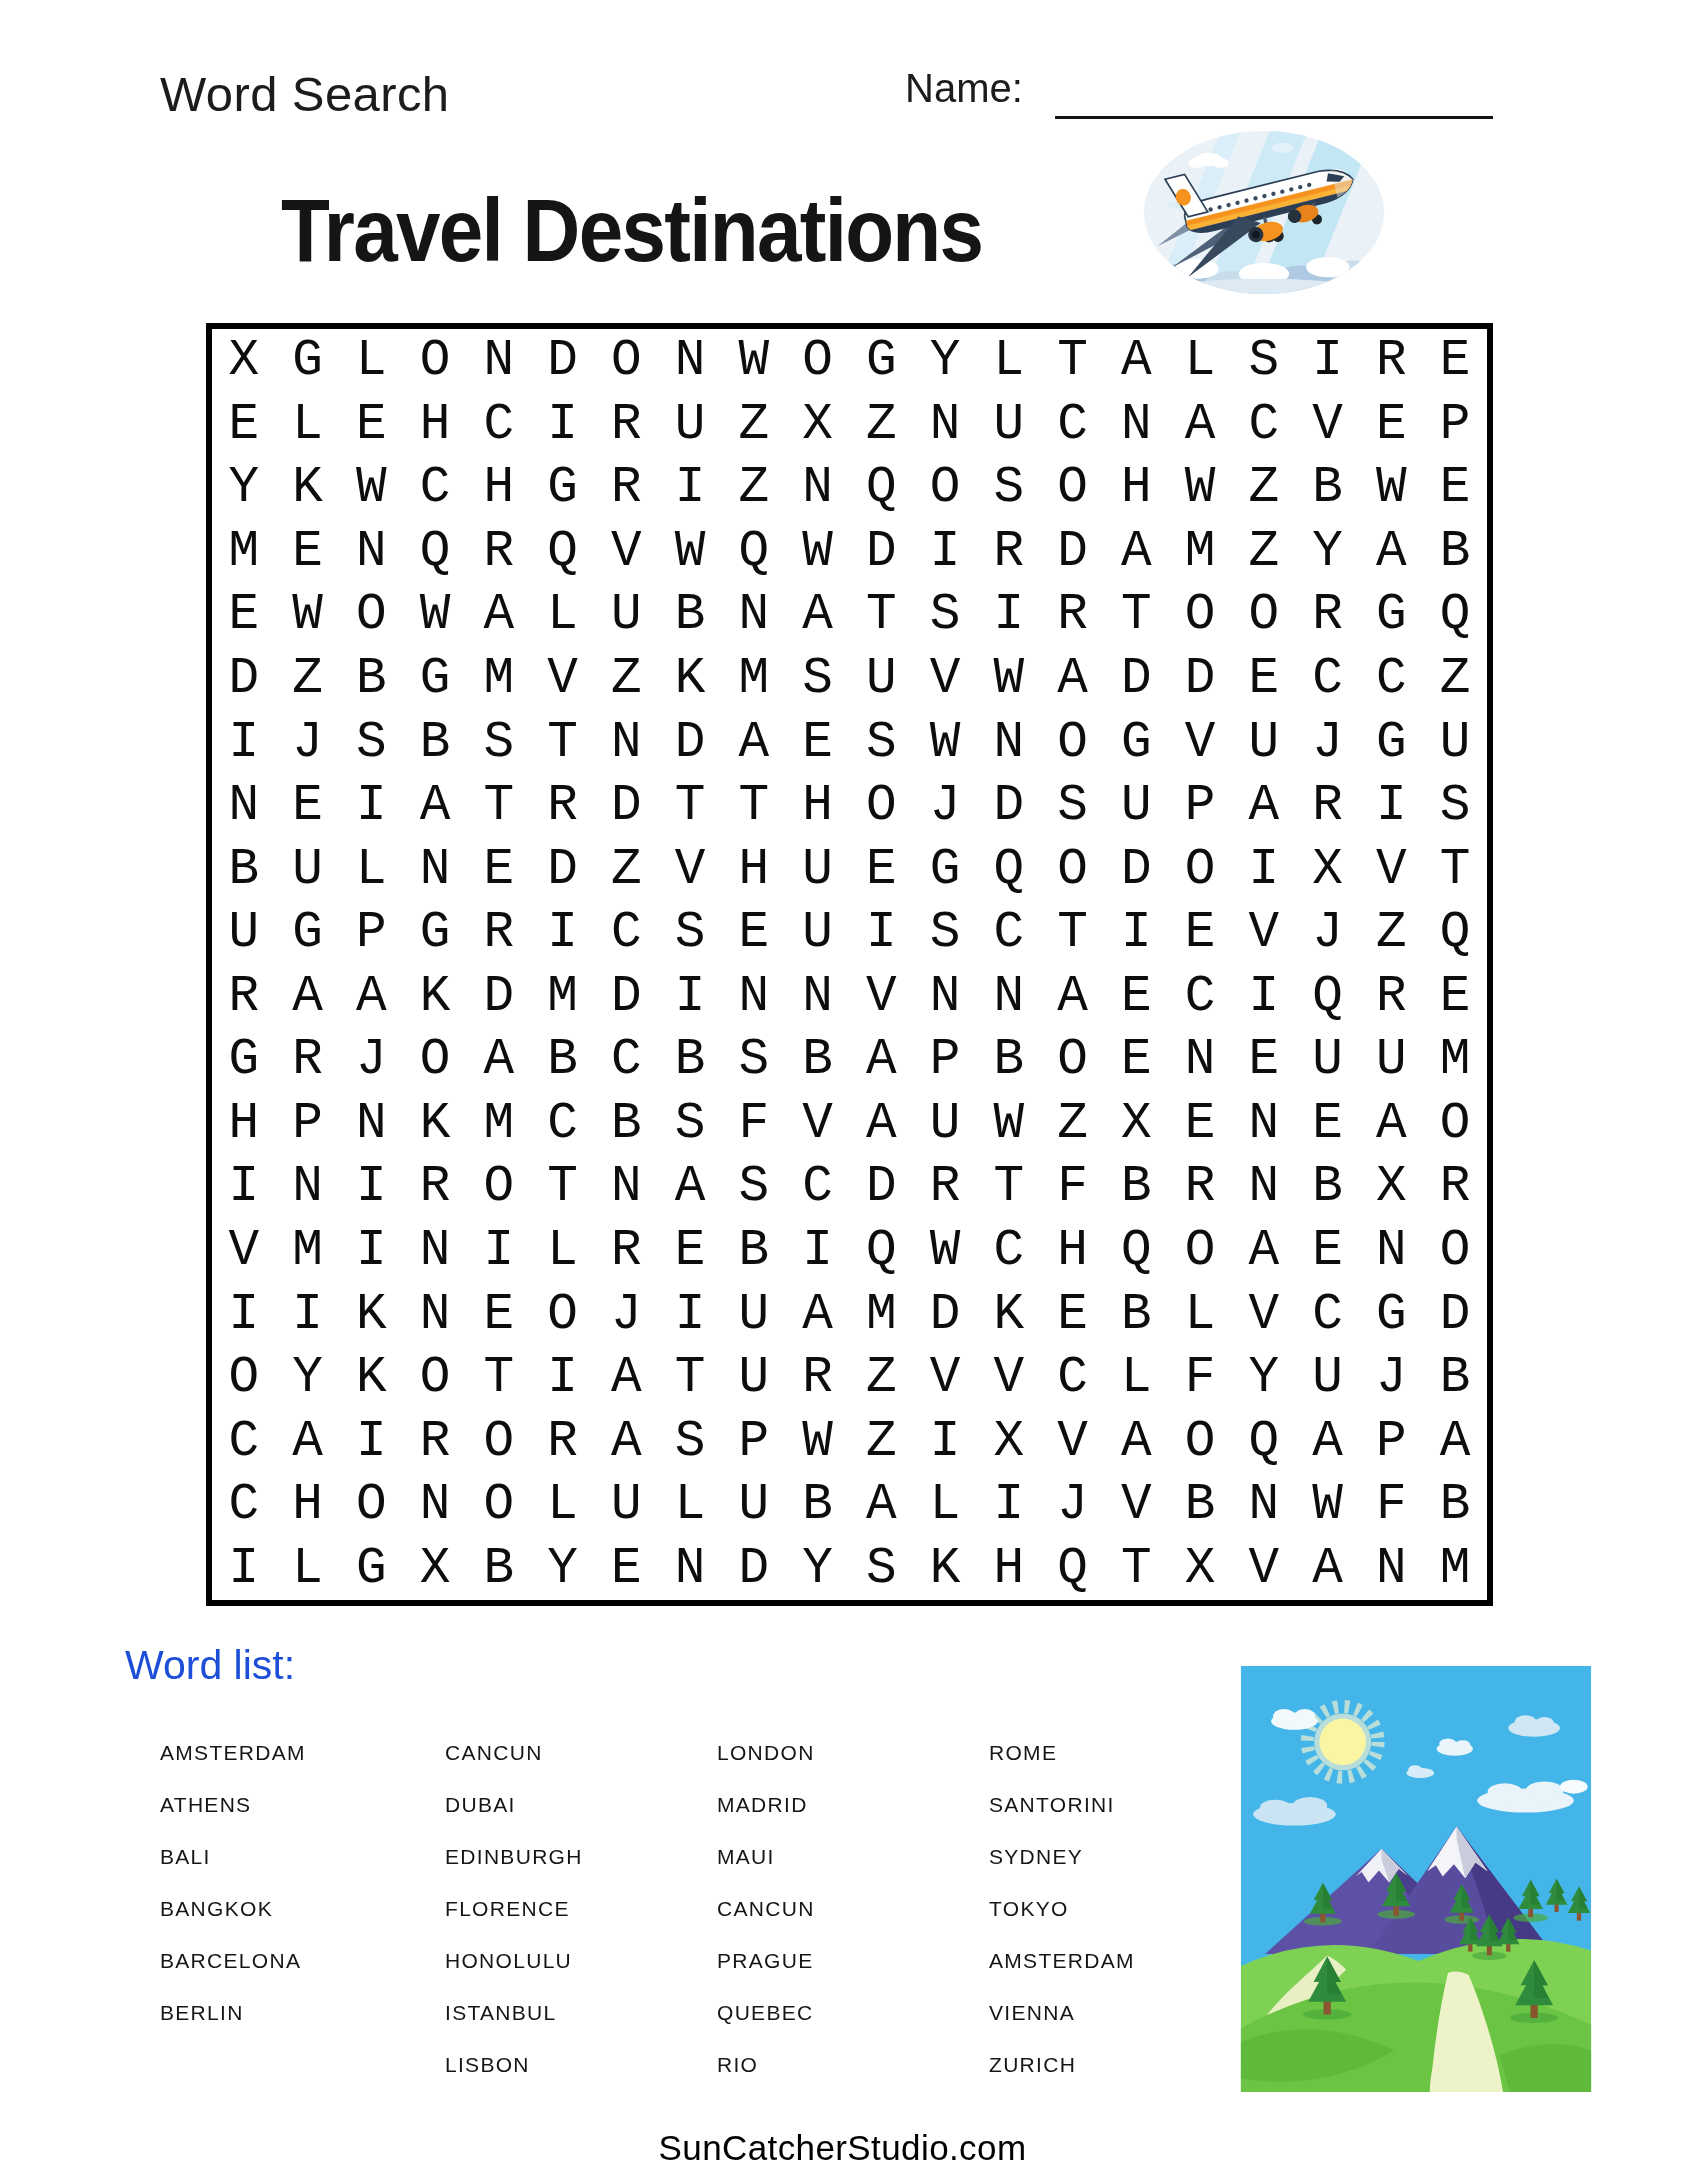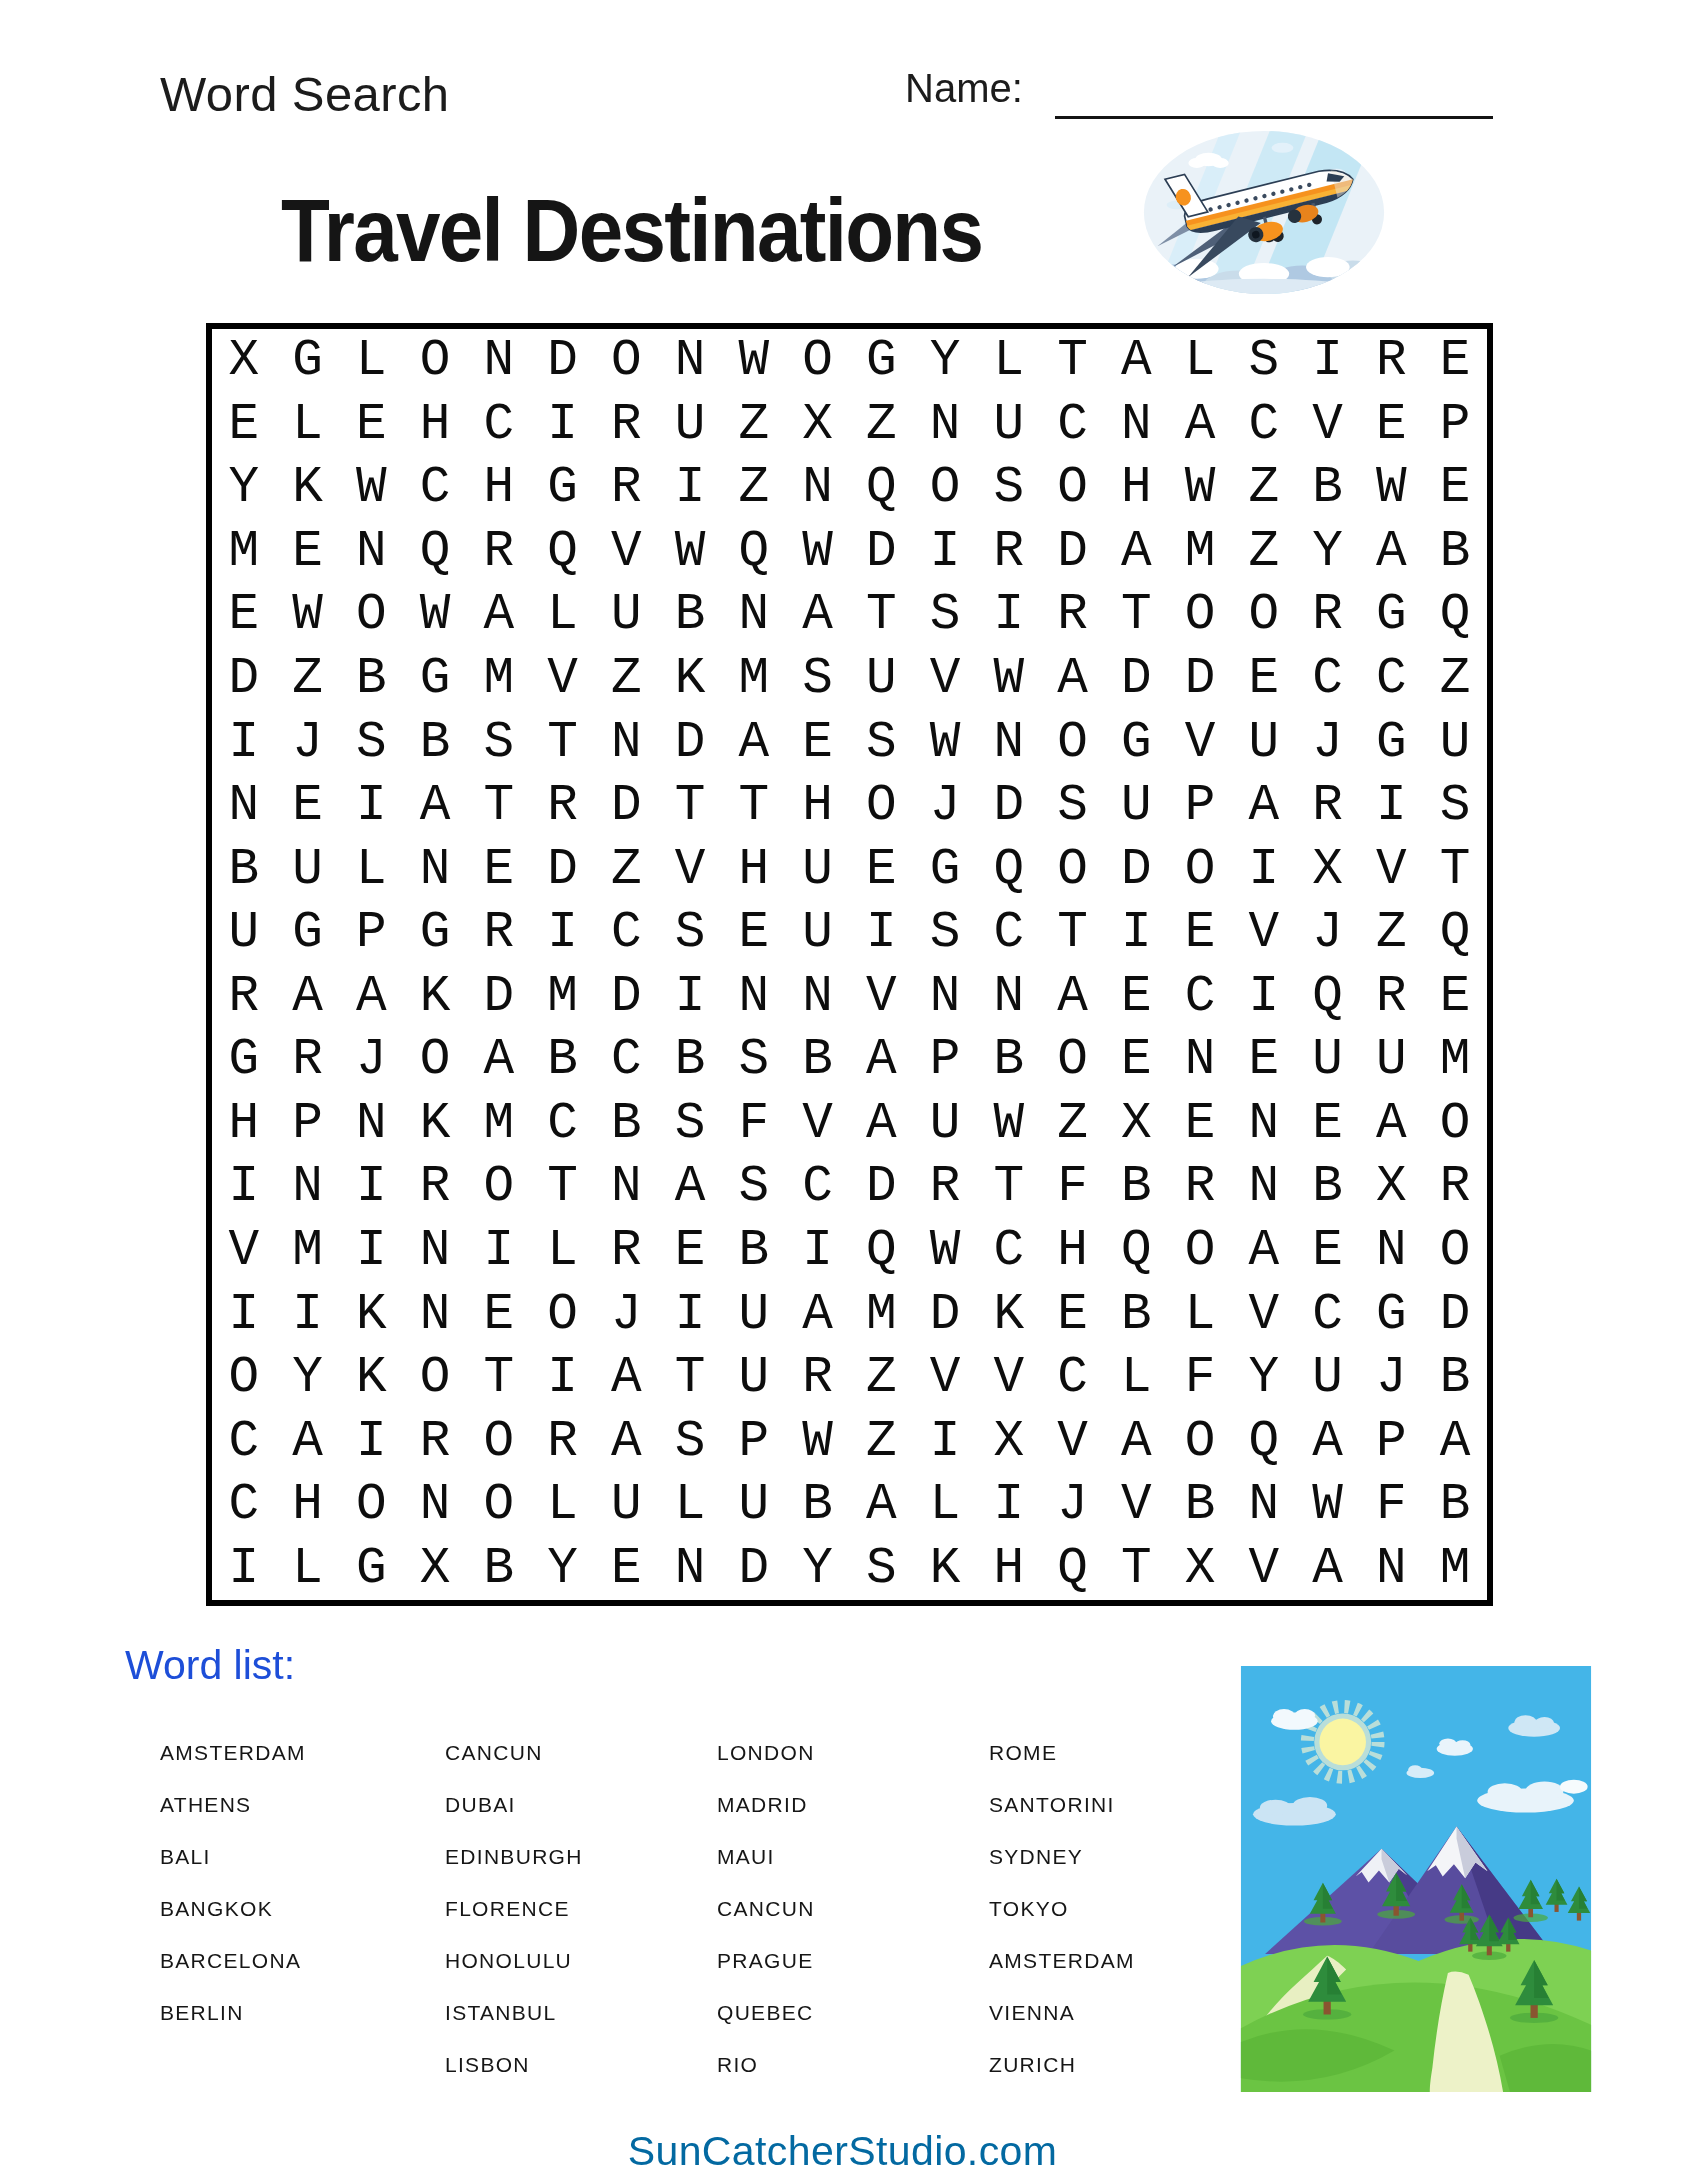--- a/index.html
+++ b/index.html
@@ -64,21 +64,21 @@
   }
   .col-1{width:285px;}
   .col-2{width:272px;}
   .col-3{width:272px;}
   .col-4{width:236px;}
   
   .mountain-svg{position:absolute;left:1237px;top:1666px;}
   
   .footer{
     position:absolute;left:0;top:2128px;width:1685px;
-    text-align:center;font-size:41px;color:#0369a1;letter-spacing:0.4px;
+    text-align:center;font-size:35px;color:#000000;letter-spacing:0.4px;
   }
 </style>
 </head>
 <body>
 
 <div class="page">
 
   <span class="ws-label">Word Search</span>
   <span class="name-label">Name:</span>
   <div class="name-line"></div>

